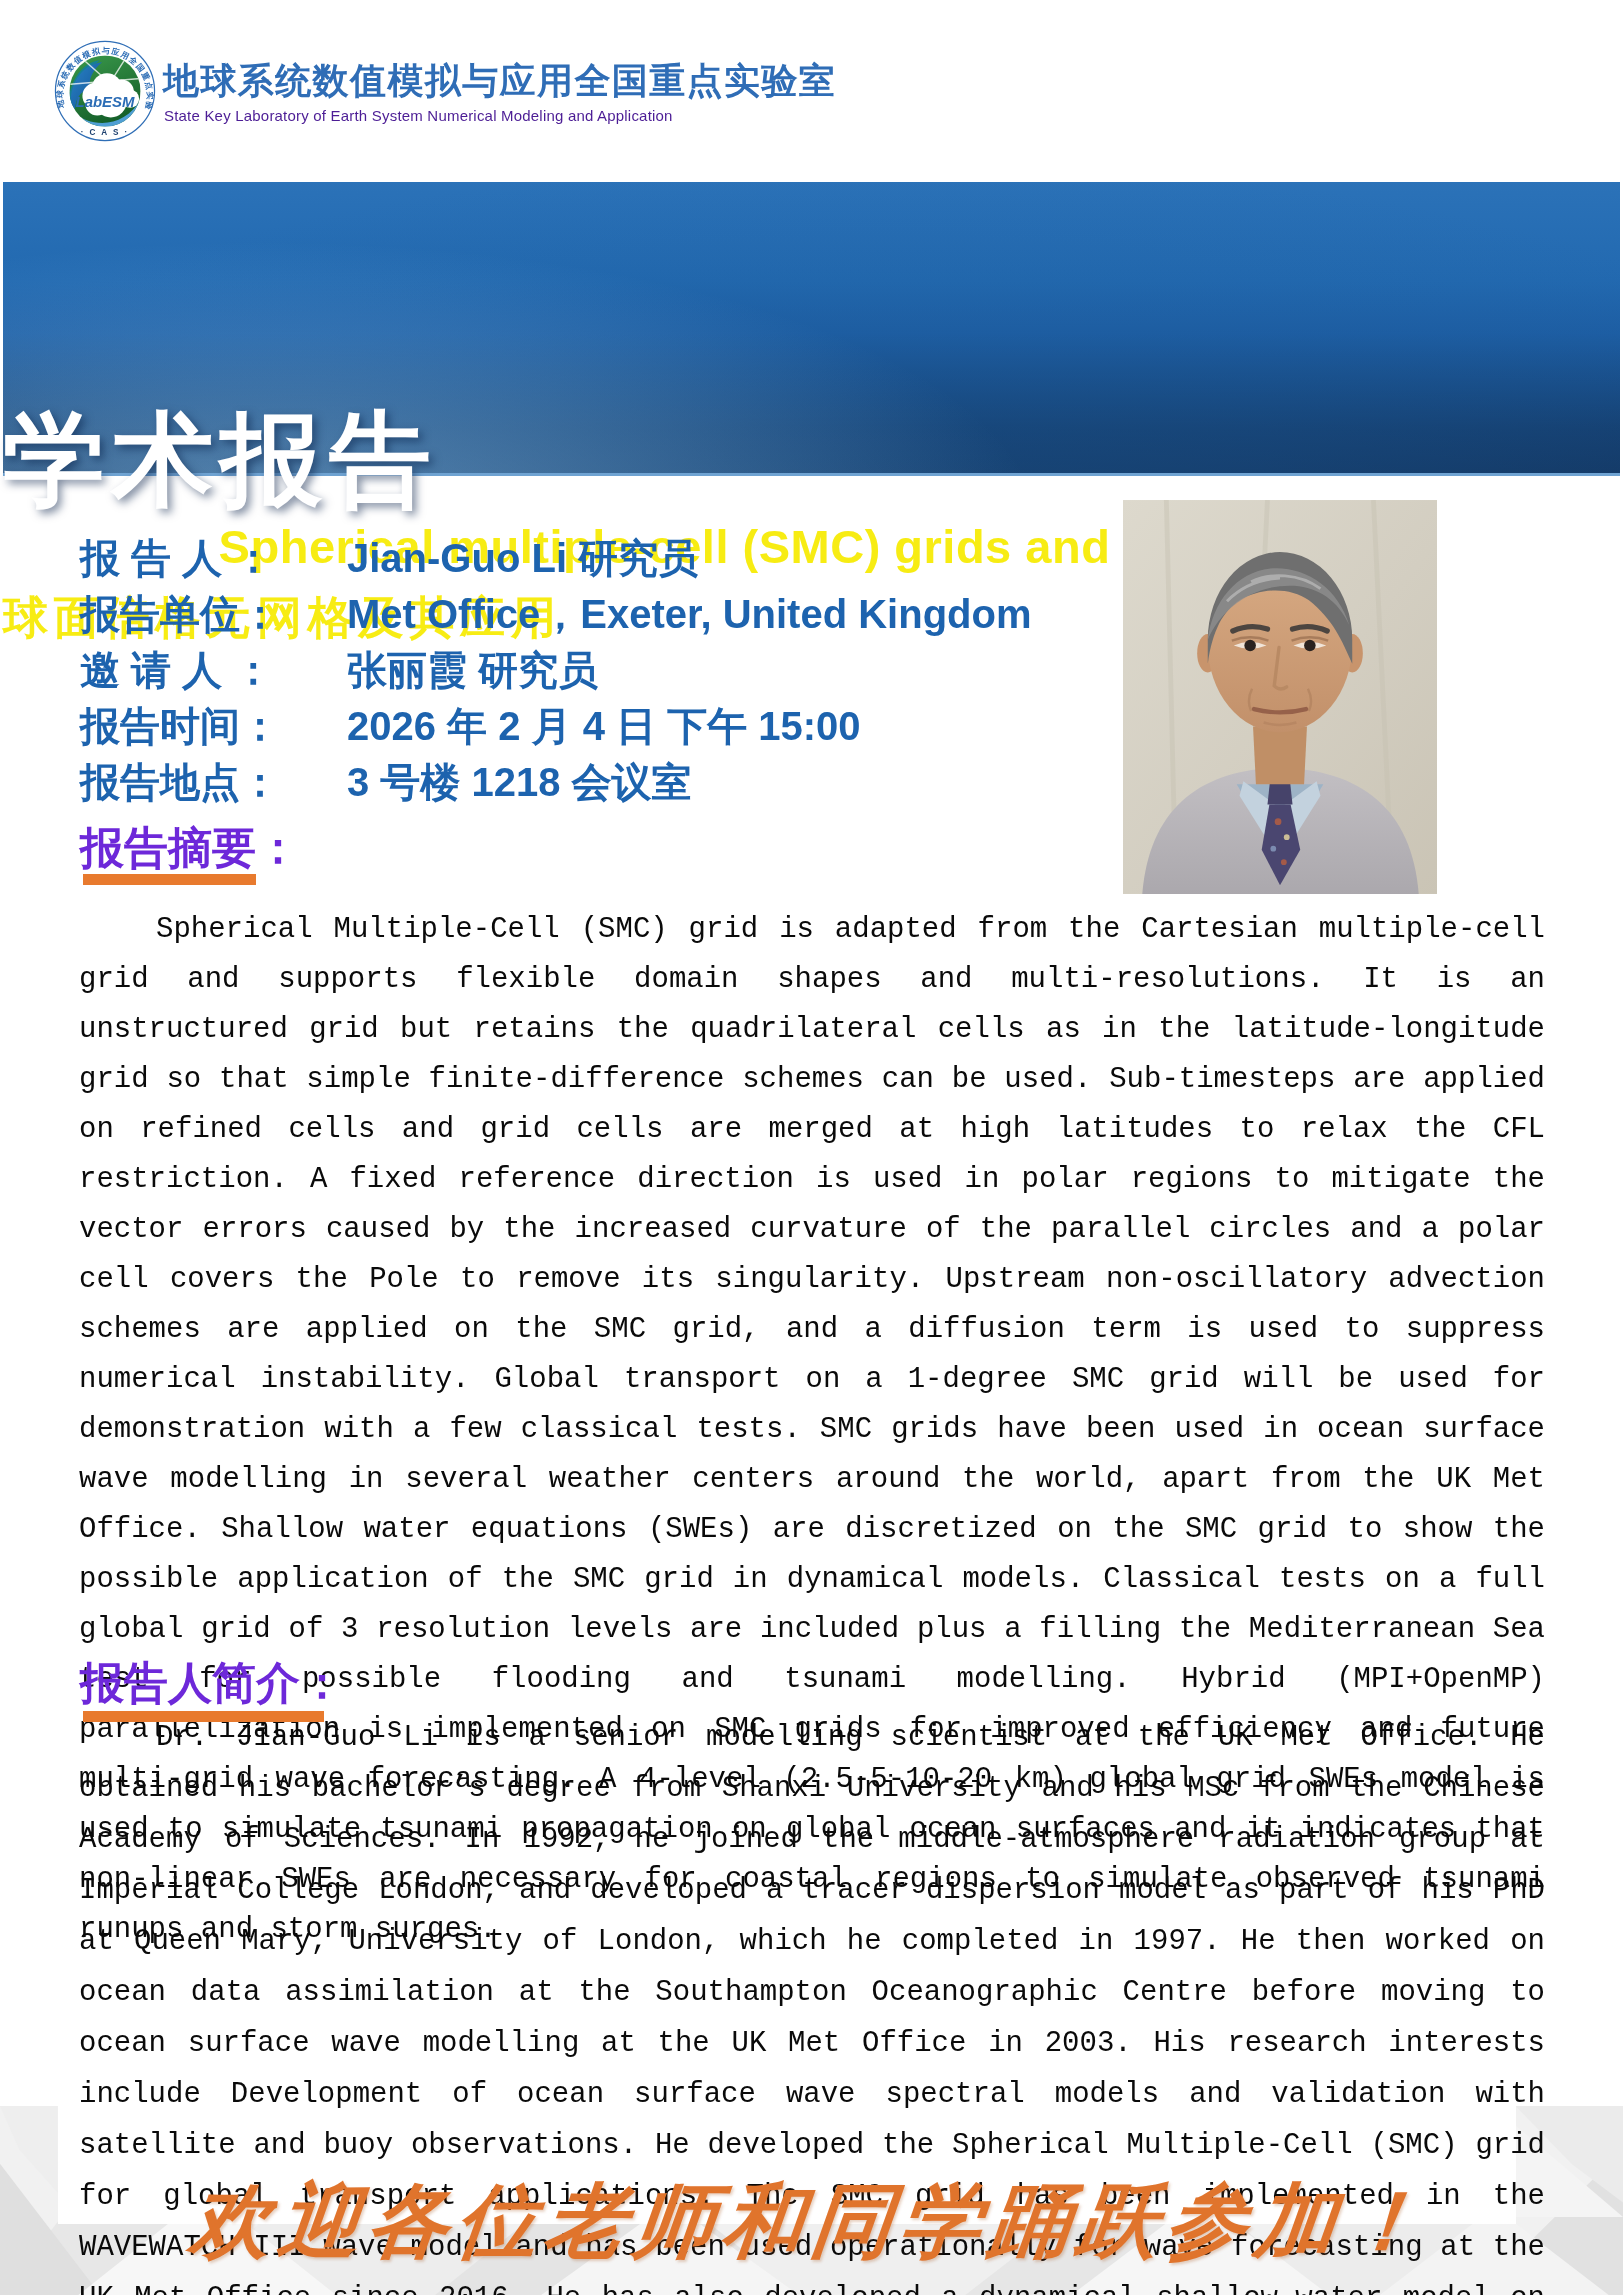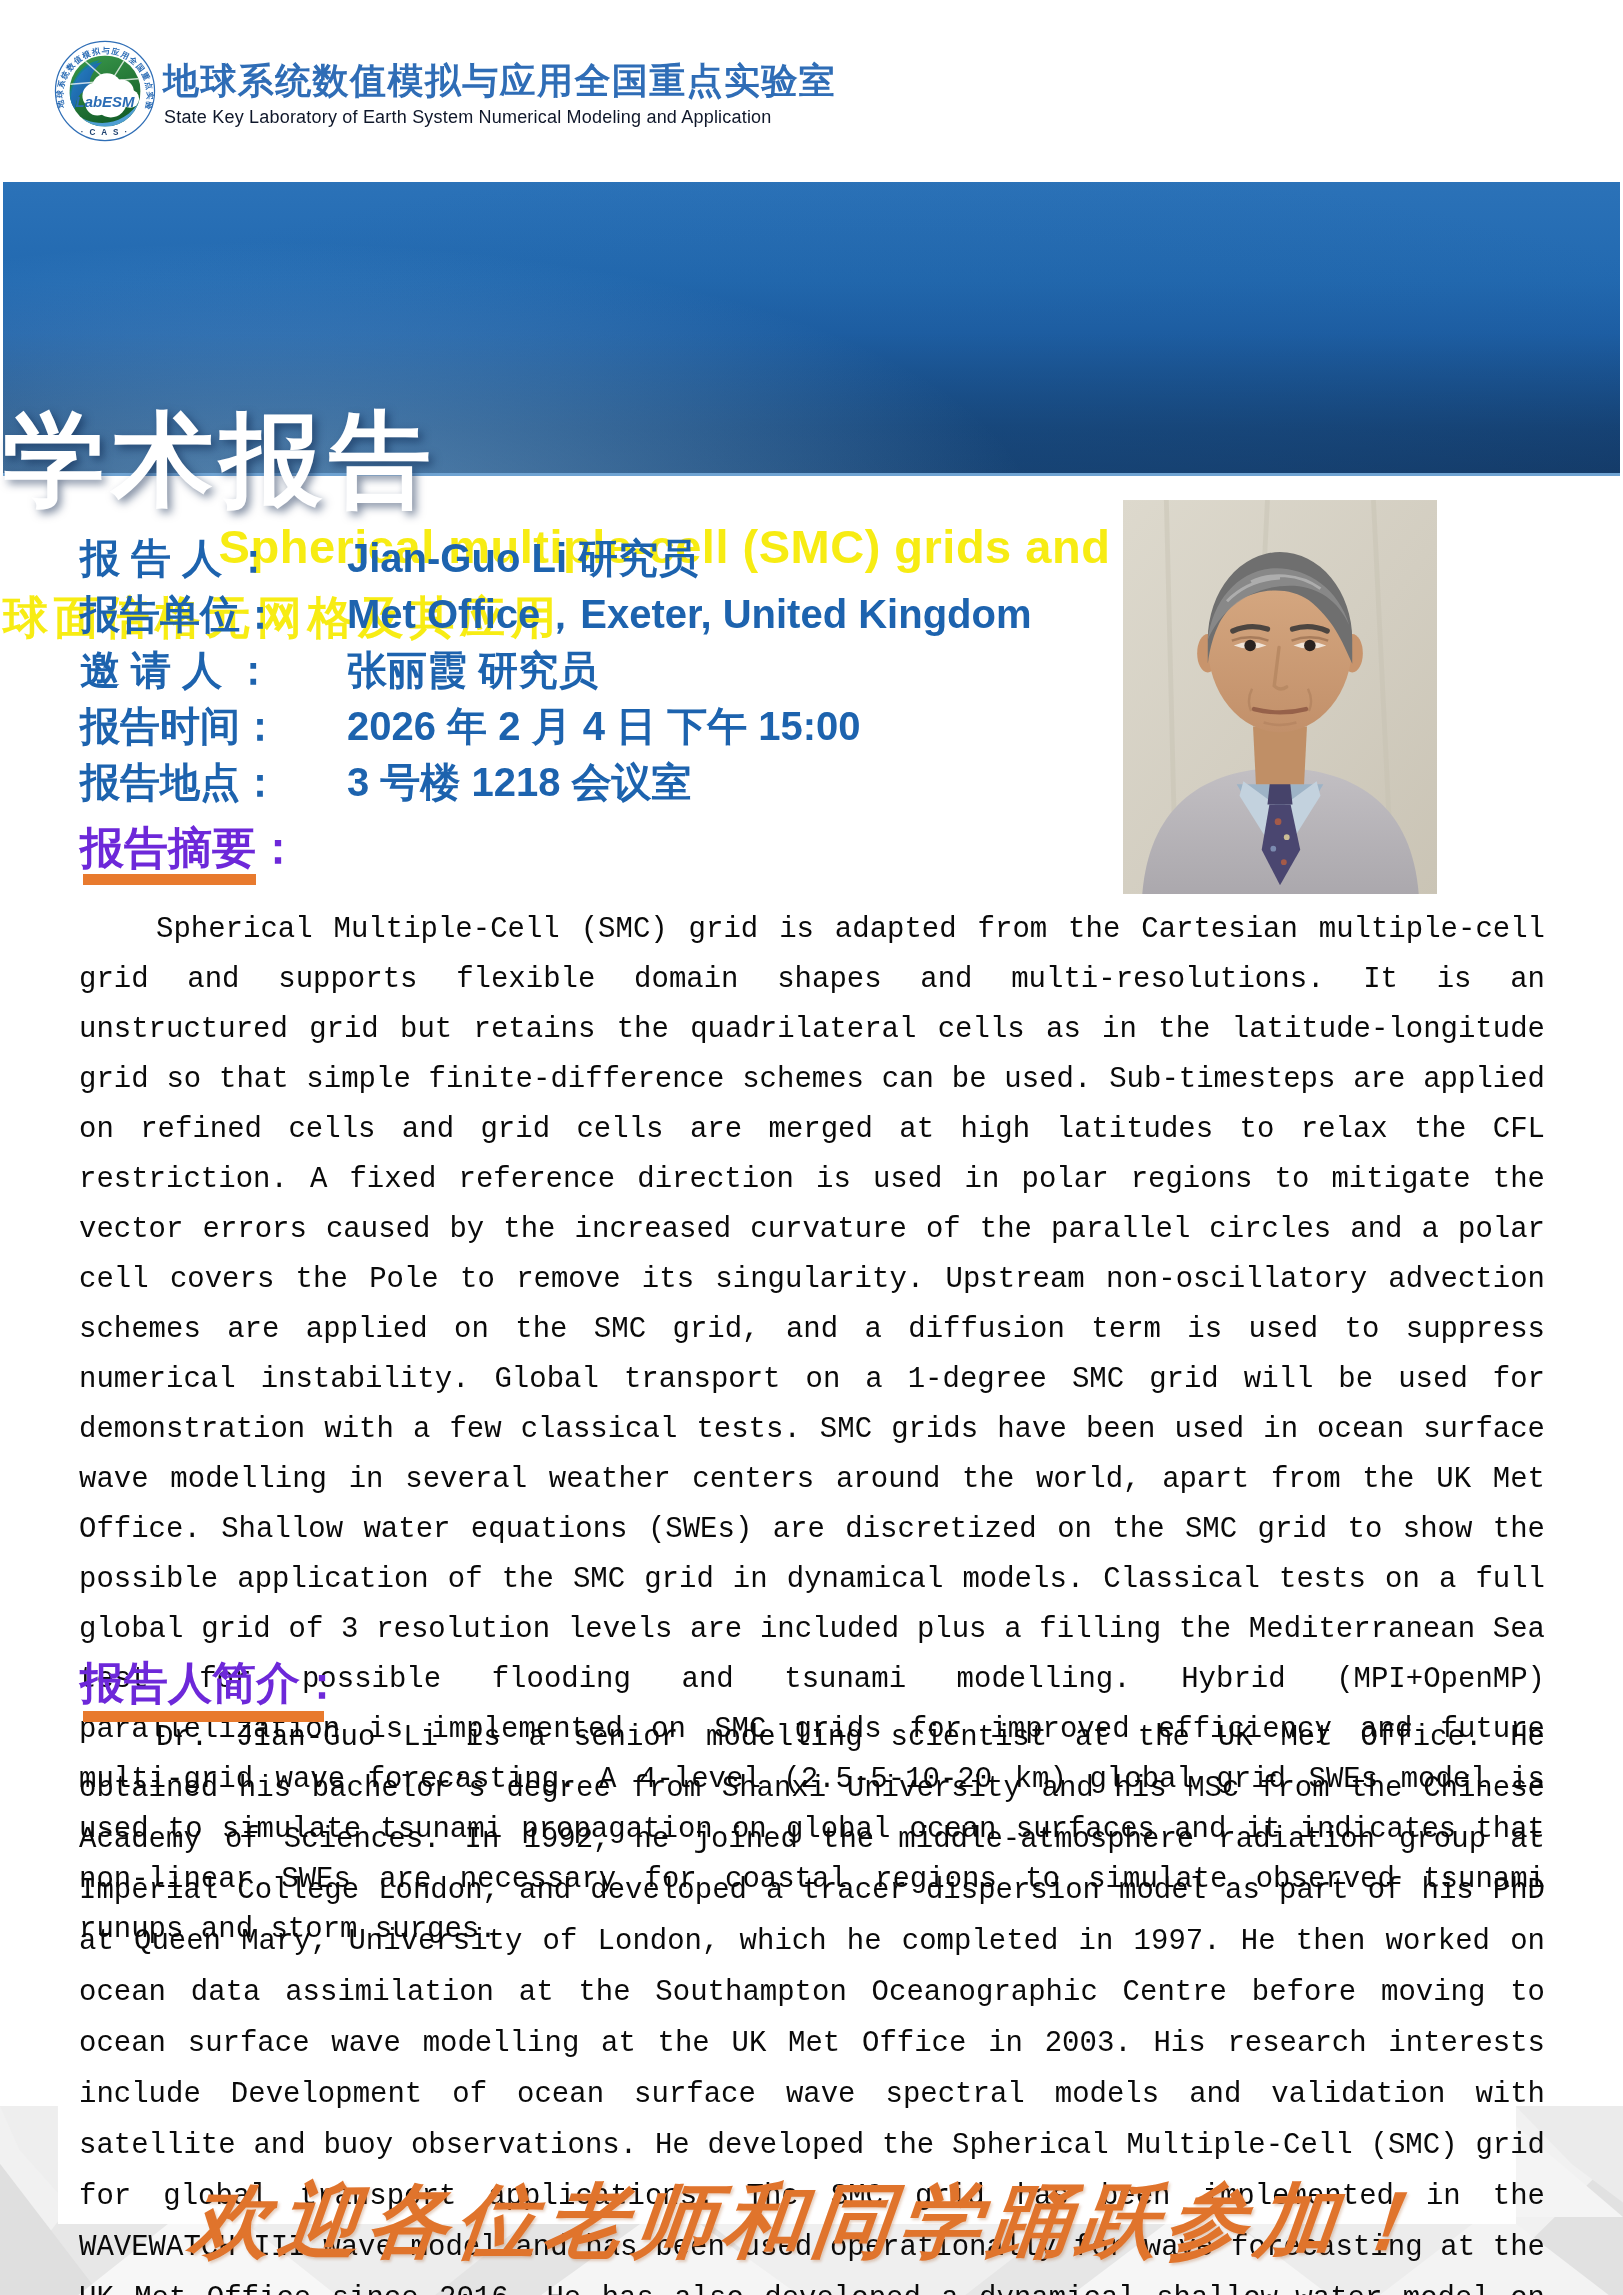--- a/index.html
+++ b/index.html
@@ -2,21 +2,21 @@
 <html style="font-size:7.7px"><head>
 <meta charset="utf-8">
 <style>
   html,body{margin:0;padding:0;background:#ffffff;}
   #page{position:relative;width:1623px;height:2295px;background:#ffffff;overflow:hidden;
         font-family:"Liberation Sans",sans-serif;}
   .abs{position:absolute;}
 
   
   #lab-title-zh{left:163px;top:57px;font-size:36px;font-weight:700;color:#2f6db6;letter-spacing:1.4px;white-space:nowrap;}
-  #lab-title-en{left:164px;top:107px;font-size:18px;font-weight:500;color:#0f172a;letter-spacing:0.2px;white-space:nowrap;}
+  #lab-title-en{left:164px;top:107px;font-size:15px;font-weight:500;color:#4c1d95;letter-spacing:0.2px;white-space:nowrap;}
 
   
   #banner{left:2.9px;top:182px;width:1617px;height:291px;
     background:
       radial-gradient(ellipse 1253px 458px at 16% 118%, rgba(150,205,245,.55), rgba(150,205,245,0) 62%),
       radial-gradient(ellipse 1735px 723px at 55% 170%, rgba(30,90,150,.65), rgba(30,90,150,0) 72%),
       linear-gradient(180deg,#2b72b8 0%,#2269b0 34%,#1d5ea4 52%,#184c86 70%,#143d6d 85%,#12345e 100%);
     border-bottom:3.4px solid #6fa3d2;}
   #banner-title{left:0;top:211px;width:1617px;text-align:left;color:#ffffff;
     font-size:102px;font-weight:900;letter-spacing:6.7px;

